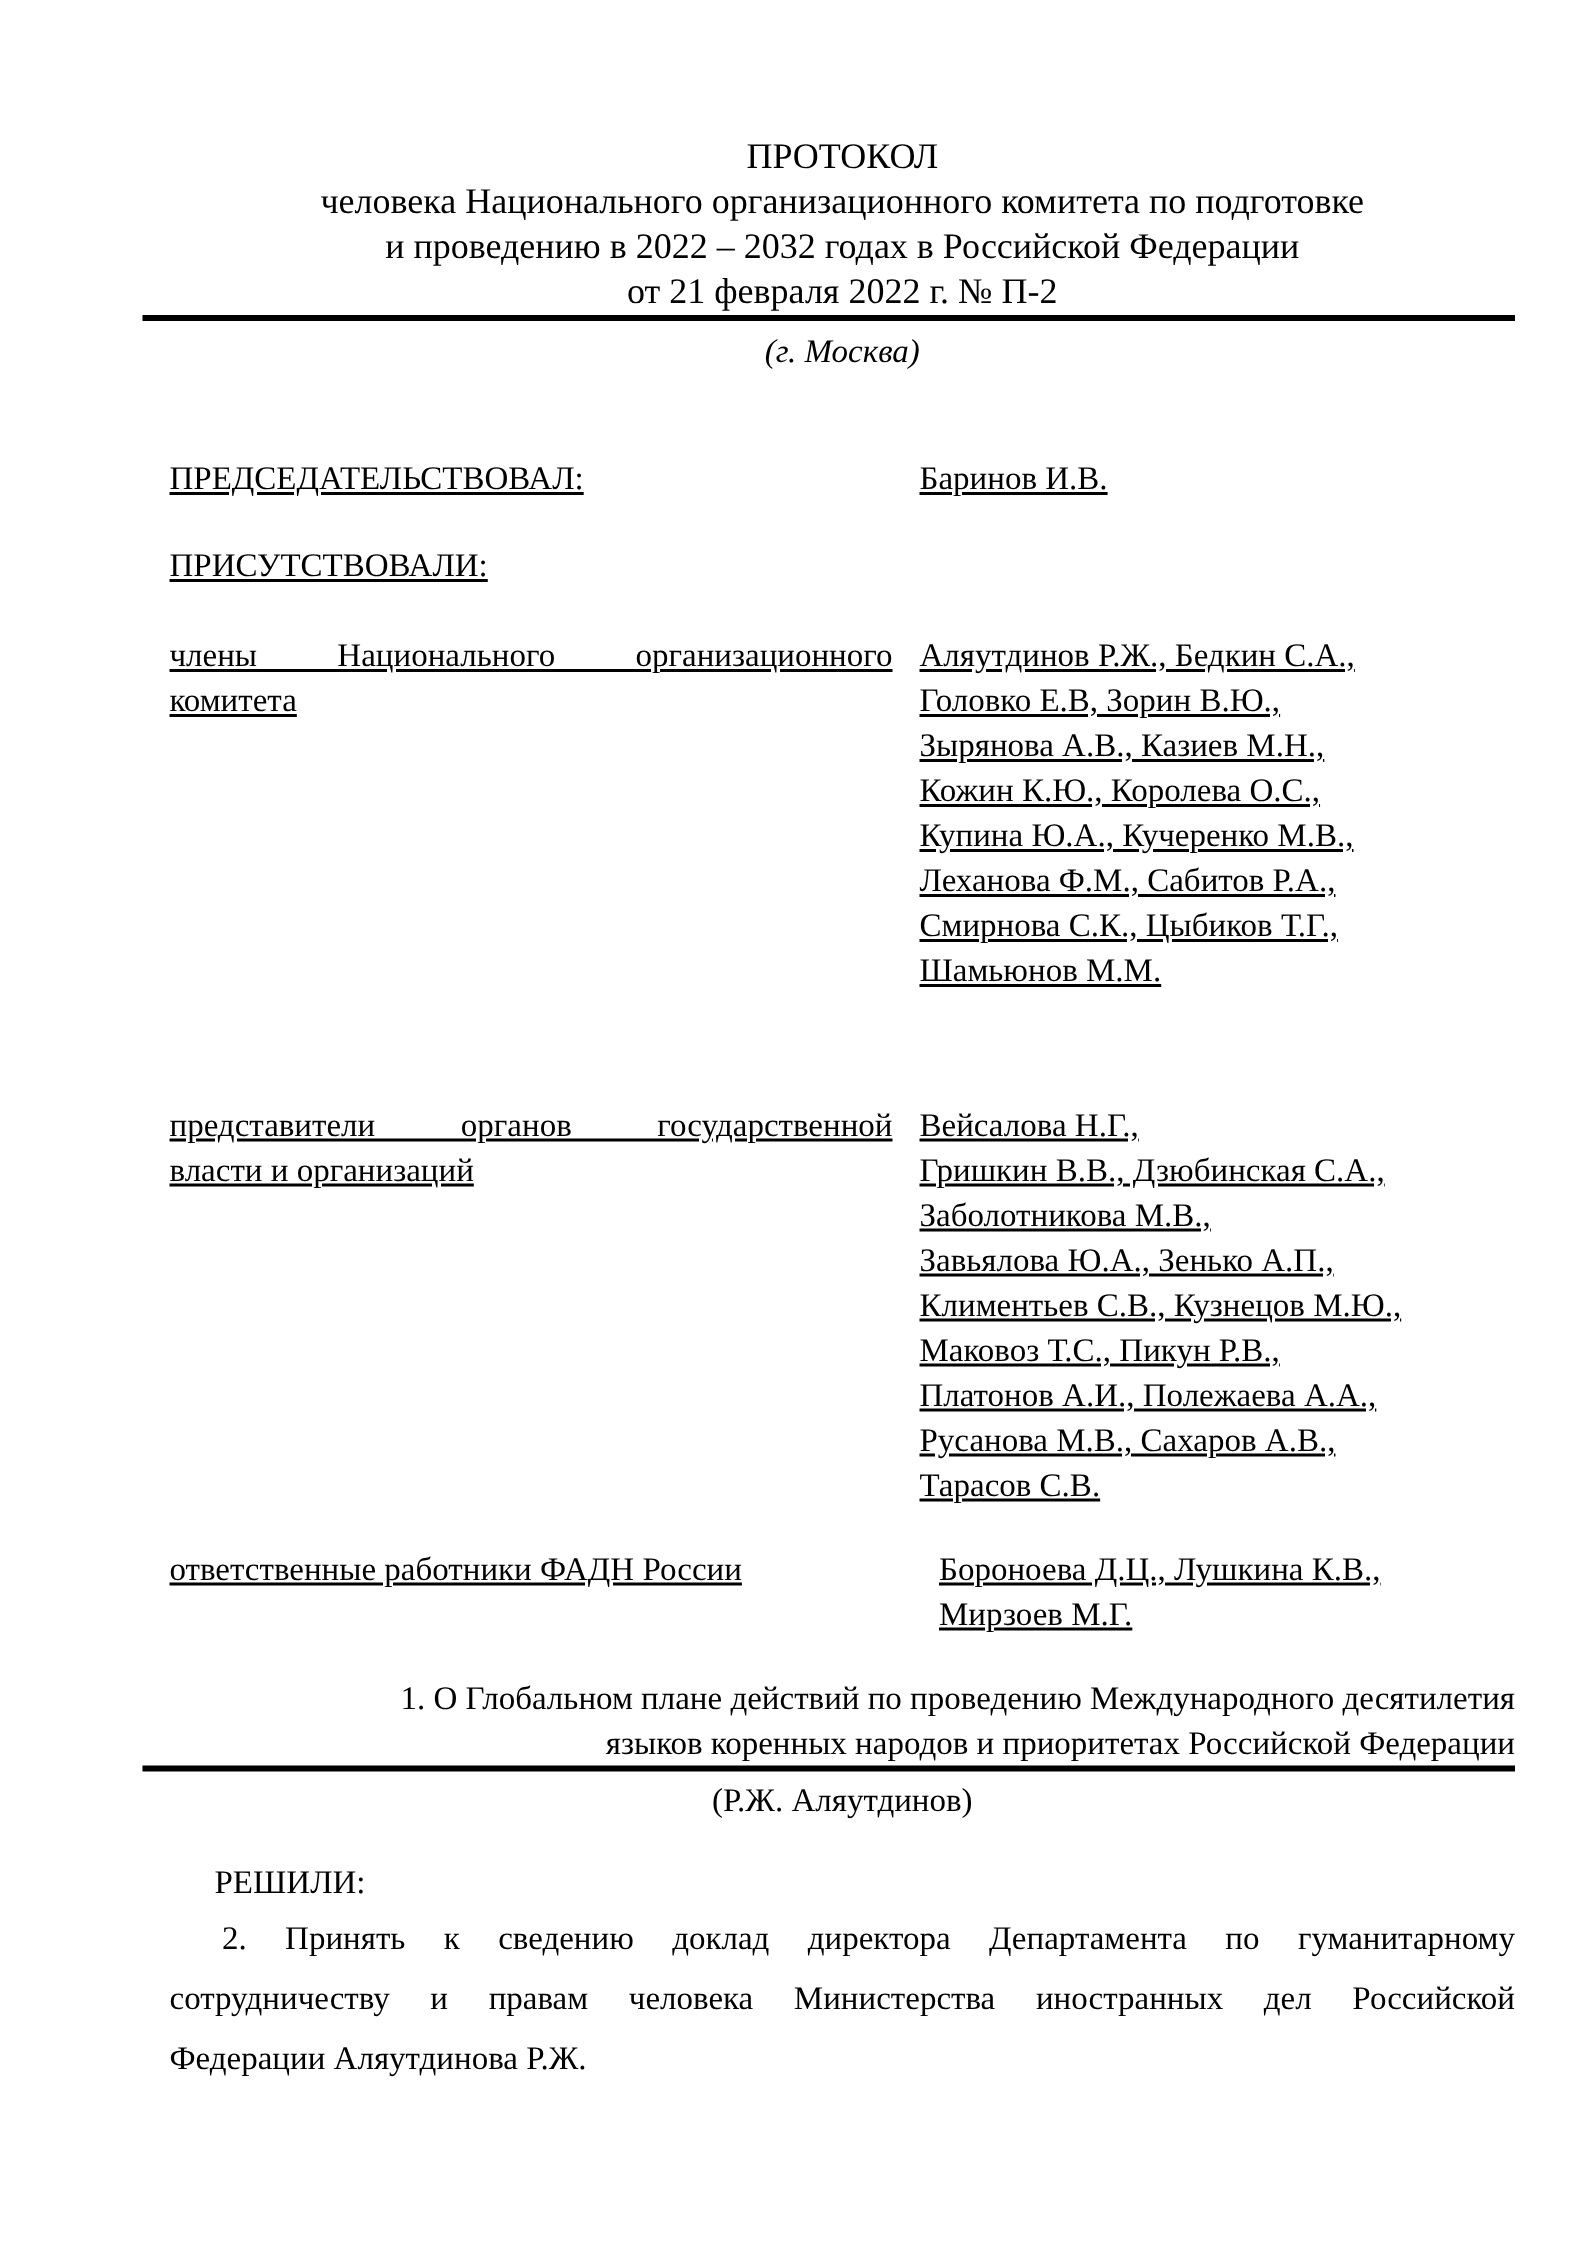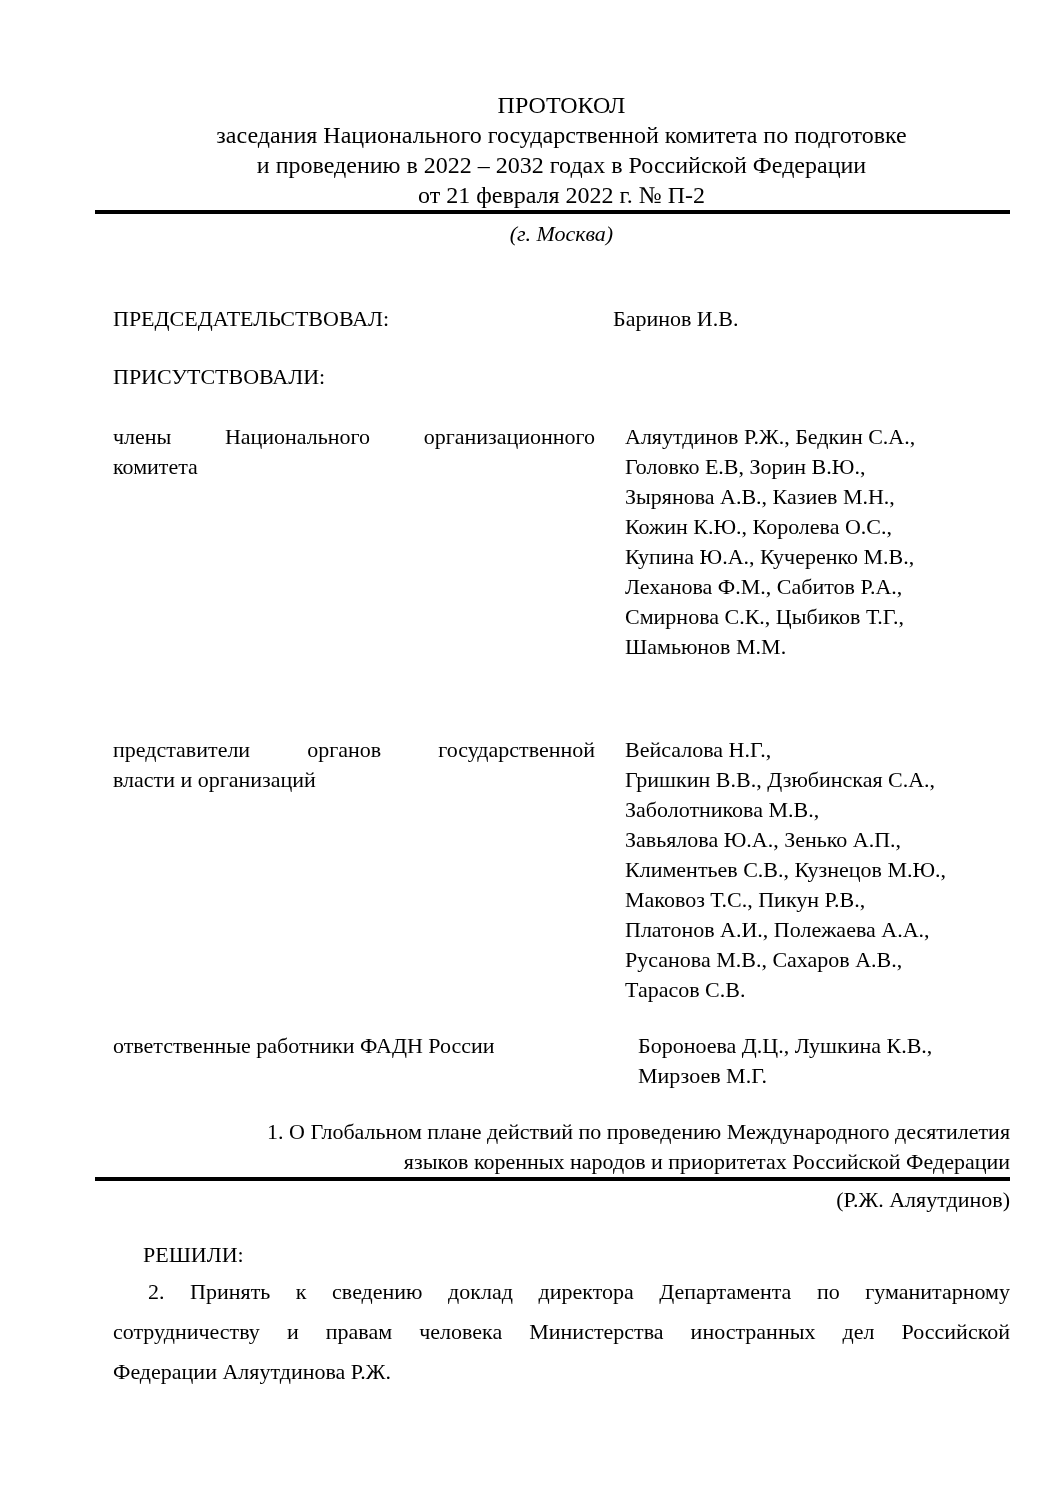--- a/index.html
+++ b/index.html
@@ -35,48 +35,48 @@
     width: 915px;
     margin-left: -18px;
   }
   .place-line {
     text-align: center;
     margin-top: 5px;
     font-style: italic;
   }
   .attendees {
     margin-top: 55px;
+    text-decoration: underline;
   }
   .att-row {
     display: grid;
     grid-template-columns: 482px 397px;
     column-gap: 18px;
     align-items: start;
   }
   .row-chair   { margin-bottom: 28px; }
   .row-present { margin-bottom: 30px; }
   .row-members { margin-bottom: 73px; }
   .row-gov     { margin-bottom: 26px; }
   .row-fadn    { margin-bottom: 0; gap: 31px; }
   .label-line { }
   .fjust {
     text-align: justify;
     text-align-last: justify;
   }
   .names {
     white-space: pre-line;
-    margin-left: 12px;
   }
   .agenda-heading {
     margin-top: 26px;
     text-align: right;
     white-space: pre-line;
   }
   .agenda-speaker {
-    text-align: right;
+    text-align: center;
     margin-top: 4px;
   }
   .resolution {
     margin-top: 25px;
   }
   .resolved-label {
     text-indent: 30px;
   }
   .para {
     margin-top: 2px;
@@ -87,21 +87,21 @@
   }
 </style>
 </head>
 <body>
 
 <div class="page">
   <div class="content">
 
     <div class="title-block">
       <div>ПРОТОКОЛ</div>
-      <div>заседания Национального государственной комитета по подготовке</div>
+      <div>человека Национального организационного комитета по подготовке</div>
       <div>и проведению в 2022 – 2032 годах в Российской Федерации</div>
       <div>от 21 февраля 2022 г. № П-2</div>
     </div>
 
     <div class="rule"></div>
 
     <div class="place-line">(г. Москва)</div>
 
     <div class="attendees">
 

